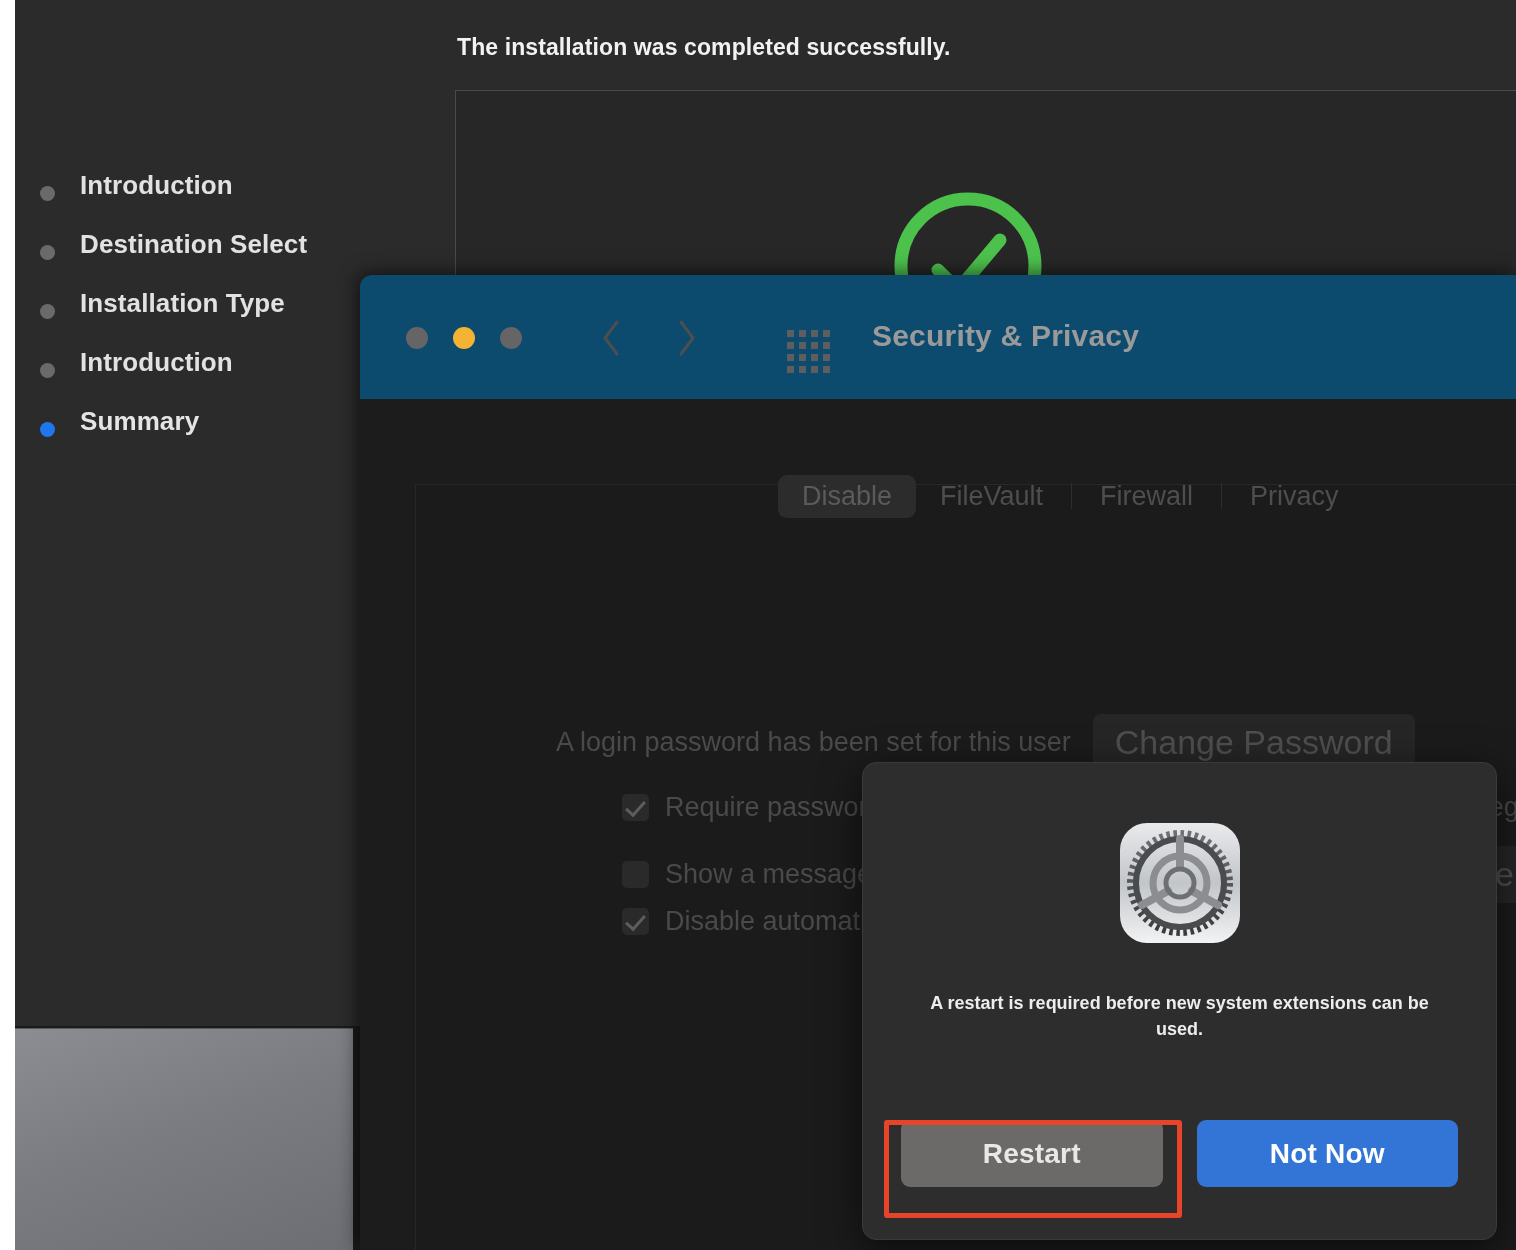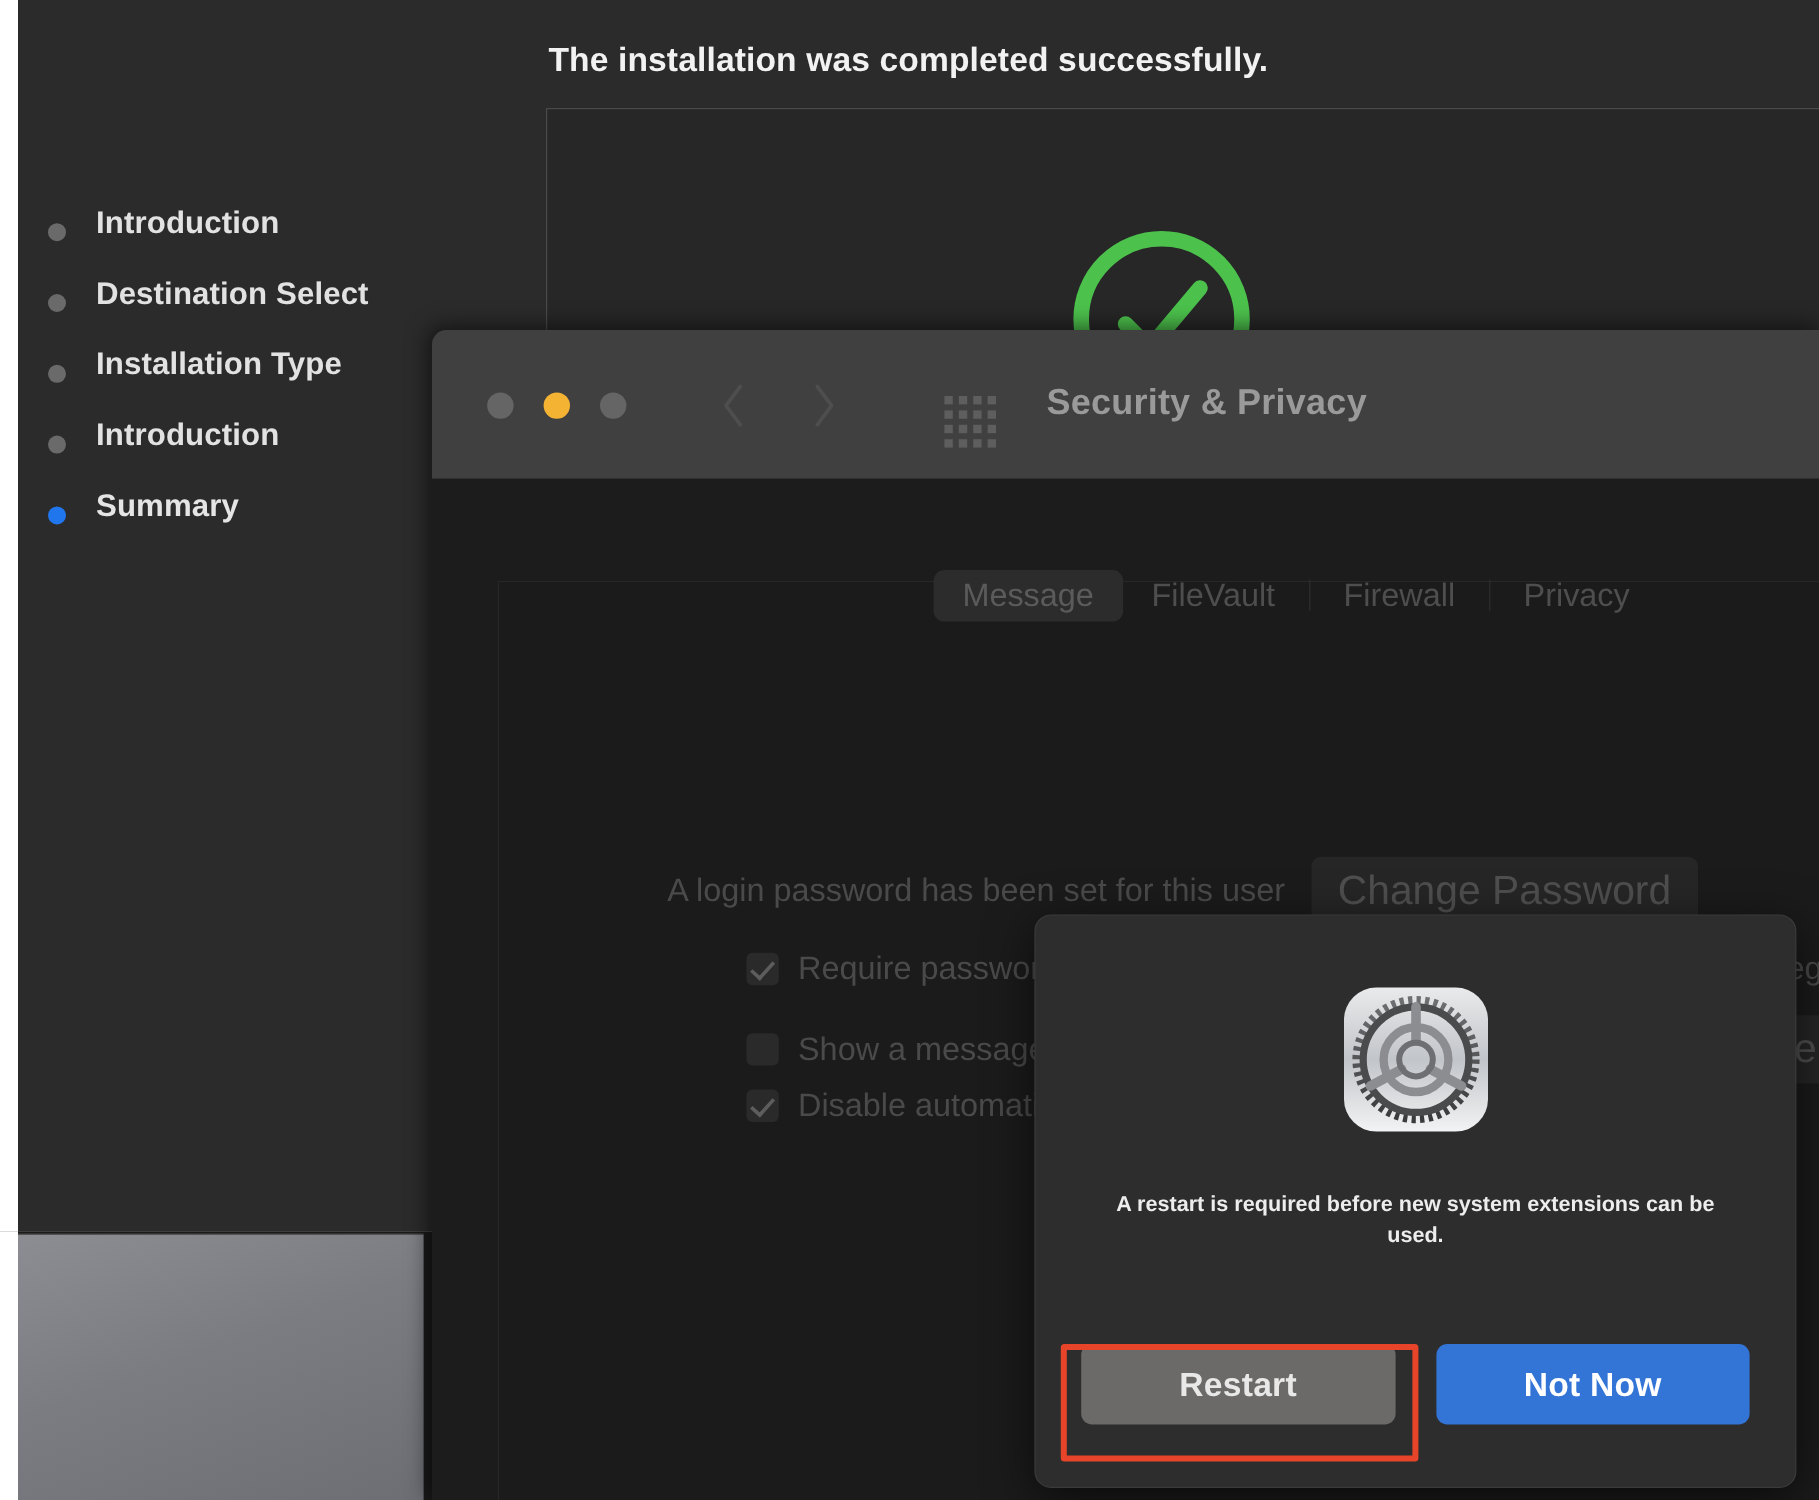--- a/index.html
+++ b/index.html
@@ -46,21 +46,21 @@
     font-size: 26px;
     font-weight: bold;
     color: #e2e2e2;
     letter-spacing: 0.1px;
   }
   .step-row.active .step-label { color: #e5e5e5; }
 
   #installer-headline {
     position: absolute;
     left: 442px; top: 34px;
-    font-size: 28px; font-weight: bold;
+    font-size: 23px; font-weight: bold;
     color: #f2f2f2;
     letter-spacing: 0.1px;
     white-space: nowrap;
   }
   #installer-content-box {
     position: absolute;
     left: 440px; top: 90px;
     right: 0px; bottom: 0px;
     border: 1px solid #4a4a4a;
     border-right: none; border-bottom: none;
@@ -101,21 +101,21 @@
     width: 1156px; height: 975px;
     background: #1e1e1e;
     border-radius: 12px 0 0 0;
     overflow: hidden;
     box-shadow: -3px -3px 18px rgba(0,0,0,0.55);
     z-index: 5;
   }
   #security-titlebar {
     position: absolute; left:0; top:0;
     width: 100%; height: 124px;
-    background: #404040;
+    background: #0c4a6e;
     border-bottom: 1px solid #131313;
   }
   .traffic-lights {
     position: absolute; left: 46px; top: 52px;
     display: flex; gap: 25px; align-items: center;
   }
   .tl { width: 22px; height: 22px; border-radius: 50%; }
   .tl.close { background: #656565; }
   .tl.min   { background: #f5b333; }
   .tl.zoom  { background: #656565; }
@@ -351,21 +351,21 @@
     </div>
 
     <div id="security-title">Security &amp; Privacy</div>
   </div>
 
   <div id="security-body">
 
     <div id="content-panel"></div>
 
     <div id="tabbar">
-      <span class="tab selected">Message</span>
+      <span class="tab selected">Disable</span>
       <span class="tab">FileVault</span>
       <span class="tab-div"></span>
       <span class="tab">Firewall</span>
       <span class="tab-div"></span>
       <span class="tab">Privacy</span>
     </div>
 
     <div class="pref-row" id="row-login-pw">
       <span>A login password has been set for this user</span>
       <span class="dim-btn">Change Password</span>

